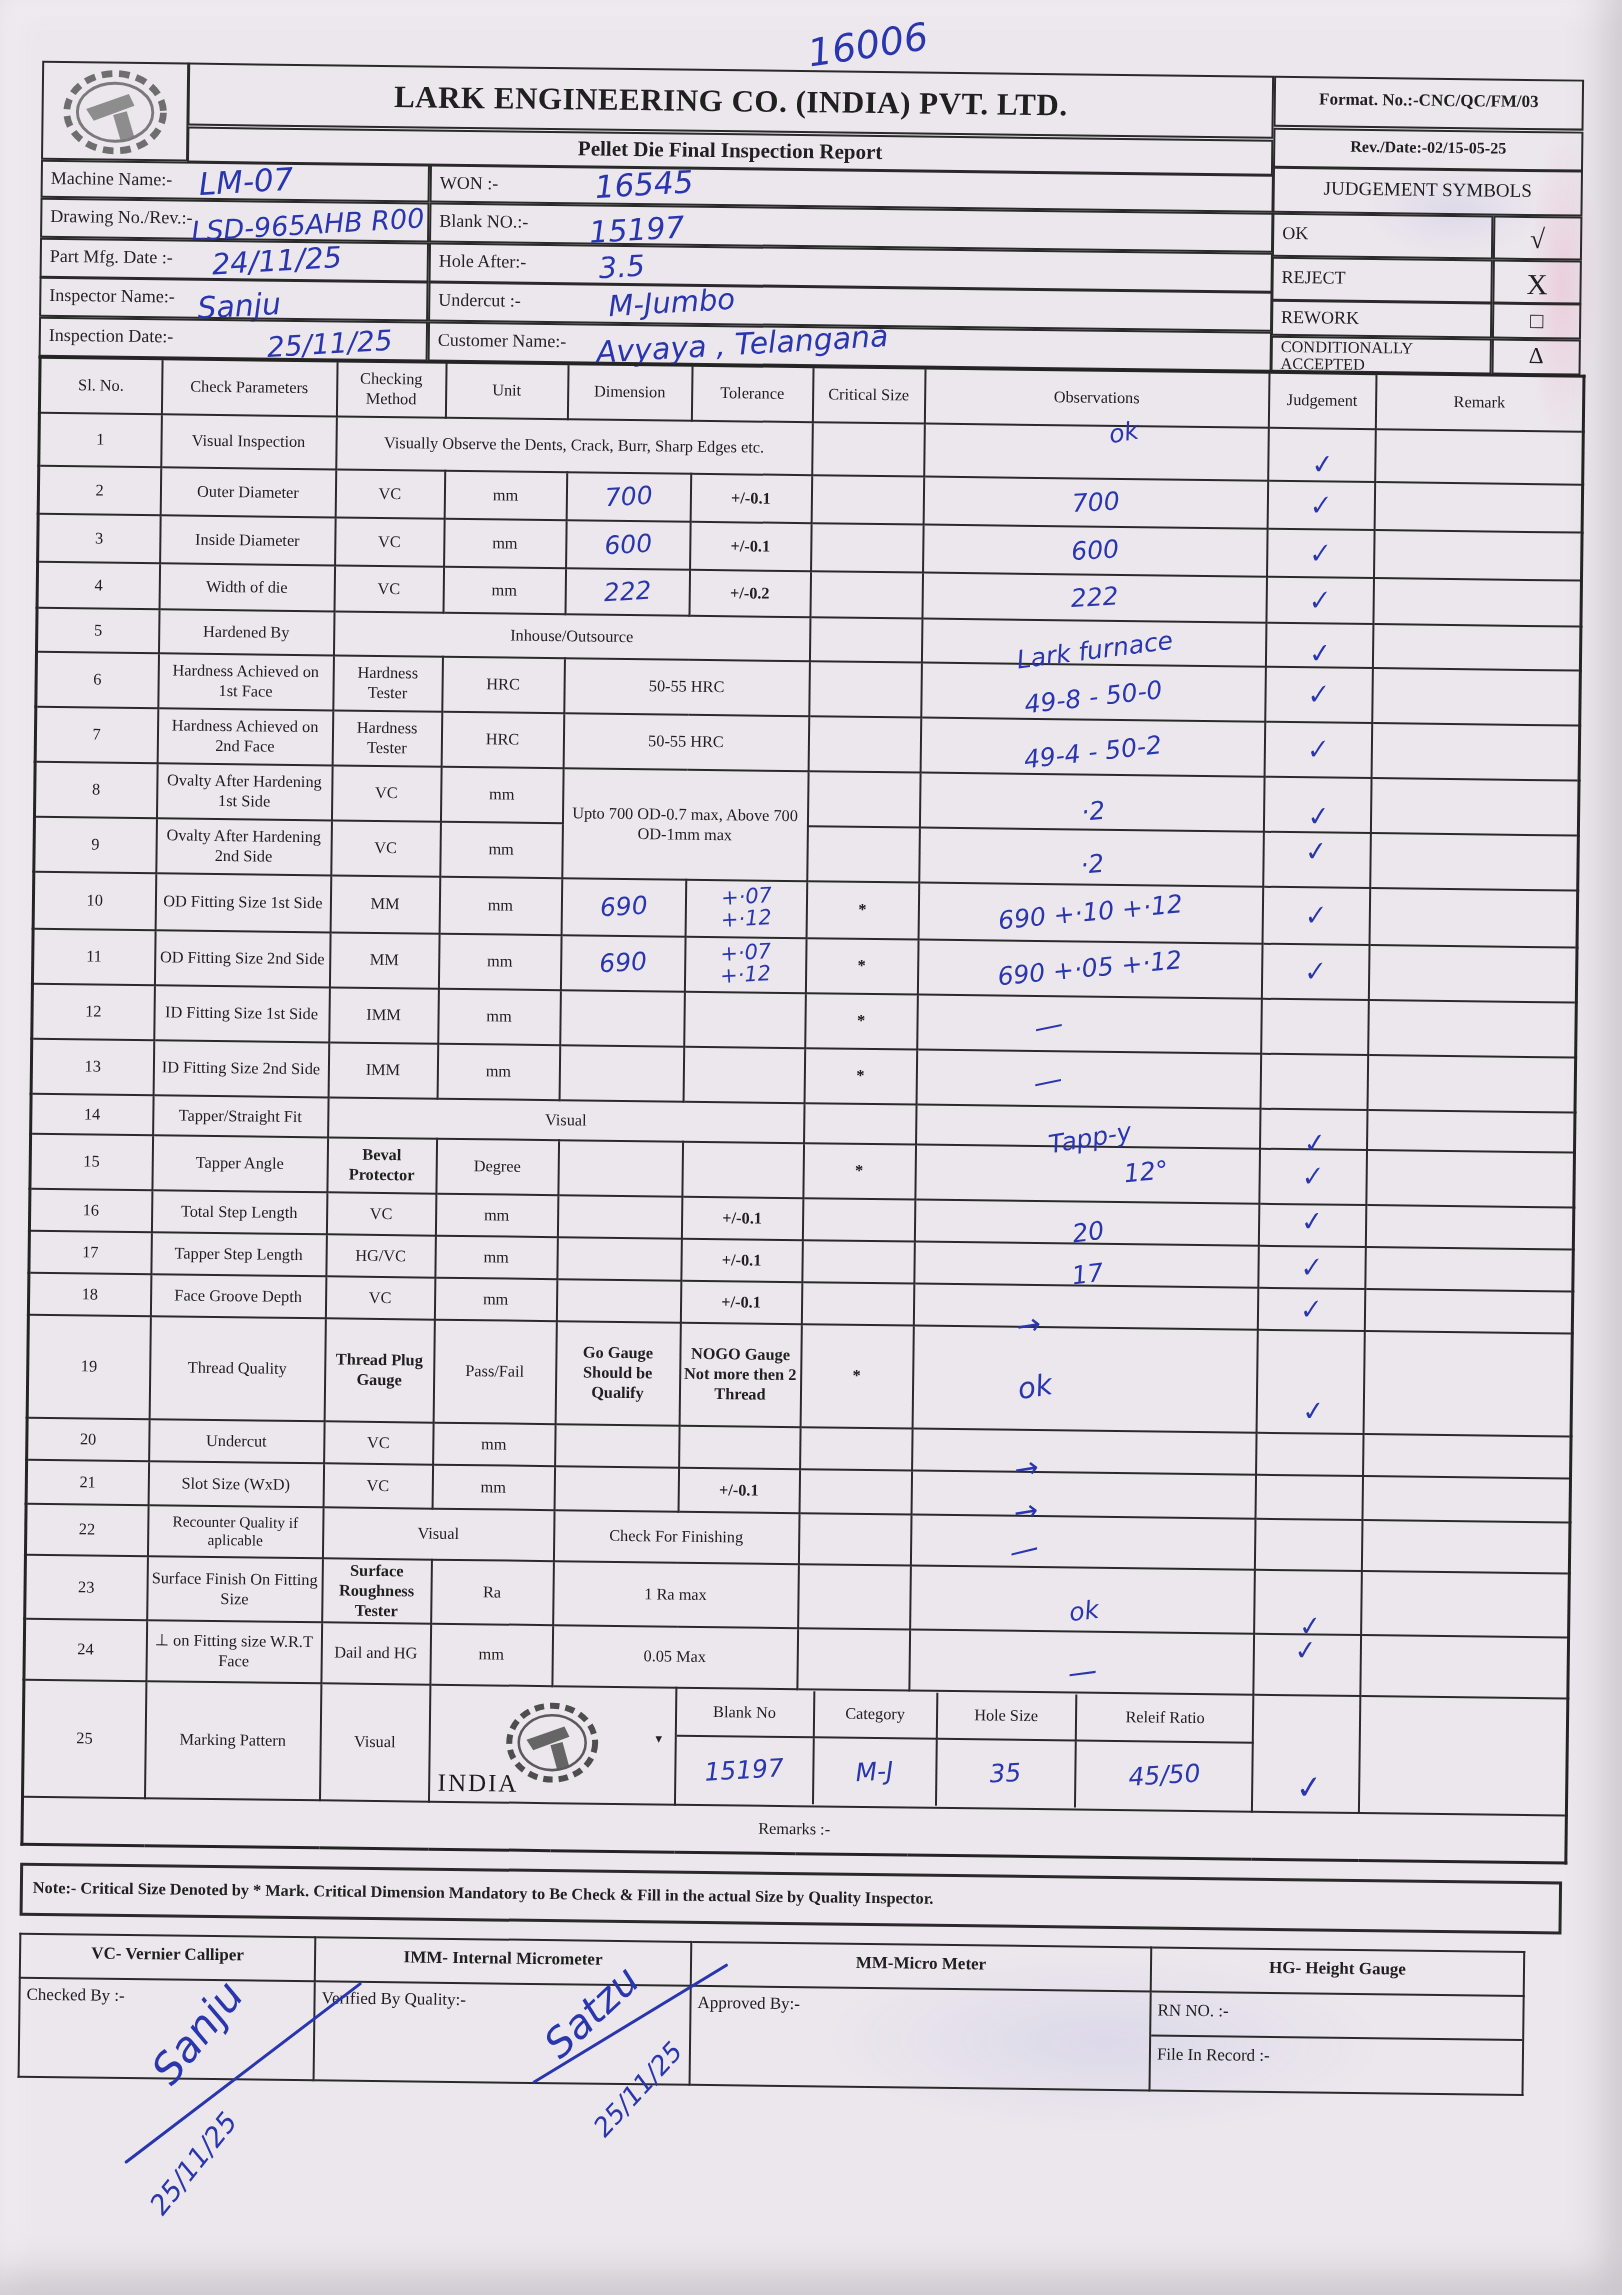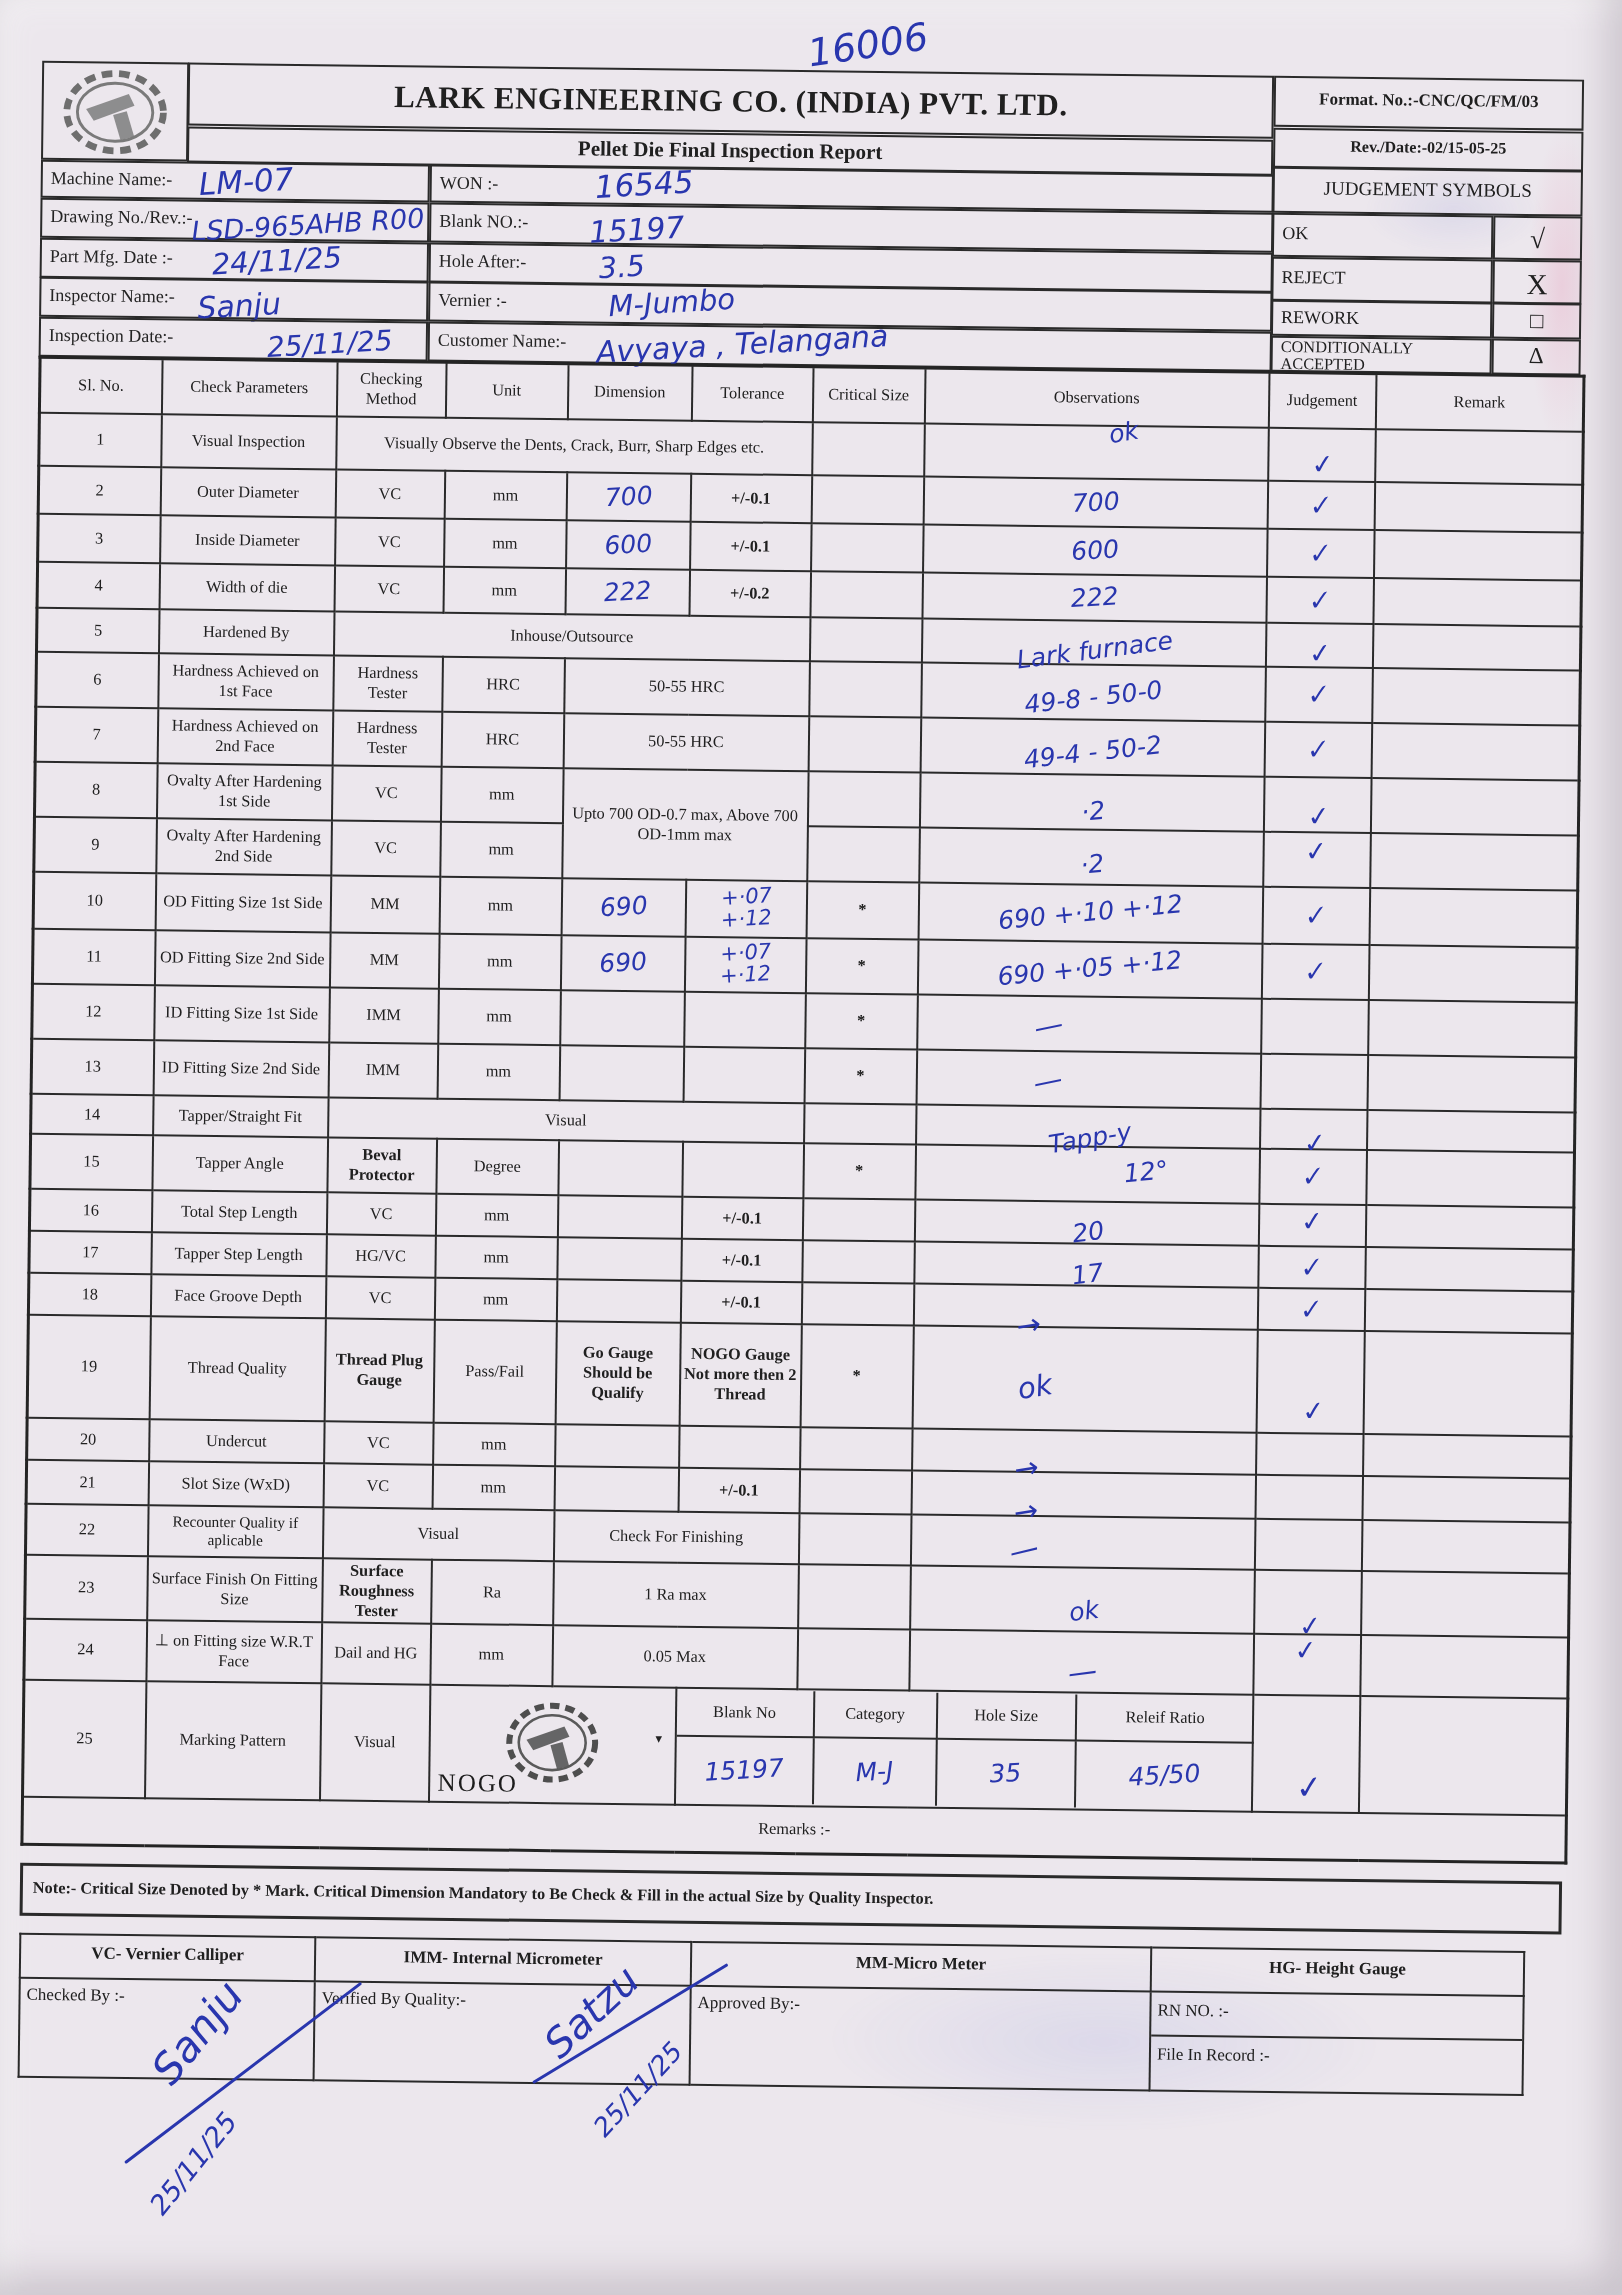--- a/index.html
+++ b/index.html
@@ -110,21 +110,21 @@
     </div>
     <div class="bx lbl" style="left:431px;top:198px;width:844px;height:40px;">
       <span>Blank NO.:-</span>
       <span class="hwp hw" style="left:158px;top:8px;font-size:30px;">15197</span>
     </div>
     <div class="bx lbl" style="left:431px;top:238px;width:844px;height:40px;">
       <span>Hole After:-</span>
       <span class="hwp hw" style="left:168px;top:6px;font-size:29px;">3.5</span>
     </div>
     <div class="bx lbl" style="left:431px;top:277px;width:844px;height:40px;">
-      <span>Vernier :-</span>
+      <span>Undercut :-</span>
       <span class="hwp hw" style="left:178px;top:2px;font-size:29px;">M-Jumbo</span>
     </div>
     <div class="bx lbl" style="left:431px;top:317px;width:844px;height:40px;">
       <span>Customer Name:-</span>
       <span class="hwp hw" style="left:166px;top:2px;font-size:30px;">Avyaya , Telangana</span>
     </div>
 
     <div class="bx fmt" style="left:1274px;top:61px;width:310px;height:51px;">Format. No.:-CNC/QC/FM/03</div>
     <div class="bx rev" style="left:1274px;top:113px;width:310px;height:40px;">Rev./Date:-02/15-05-25</div>
     <div class="bx jtitle" style="left:1274px;top:152px;width:310px;height:46px;">JUDGEMENT SYMBOLS</div>
@@ -467,21 +467,21 @@
       <td colspan="2" class="logocell">
         <span>
           <svg width="103" height="85" viewBox="0 0 120 96" style="margin-top:2px;">
             <ellipse cx="60" cy="48" rx="50" ry="43" fill="none" stroke="#4e4e4e" stroke-width="7" stroke-dasharray="11 7"></ellipse>
             <ellipse cx="60" cy="48" rx="39" ry="32" fill="none" stroke="#5a5a5a" stroke-width="3"></ellipse>
             <polygon points="30,45 74,29 80,41 38,57" fill="#565656" opacity=".9"></polygon>
             <polygon points="58,51 72,47 80,75 66,79" fill="#565656" opacity=".9"></polygon>
           </svg>
         </span>
         <span class="marker">▼</span>
-        <span class="larktxt">NOGO</span>
+        <span class="larktxt">INDIA</span>
       </td>
       <td colspan="3" style="padding:0;">
         <table class="mtab">
           <colgroup>
                   <col style="width:137px">
                   <col style="width:123px">
                   <col style="width:139px">
                   <col style="width:178px">
                 </colgroup>
           <tbody>

